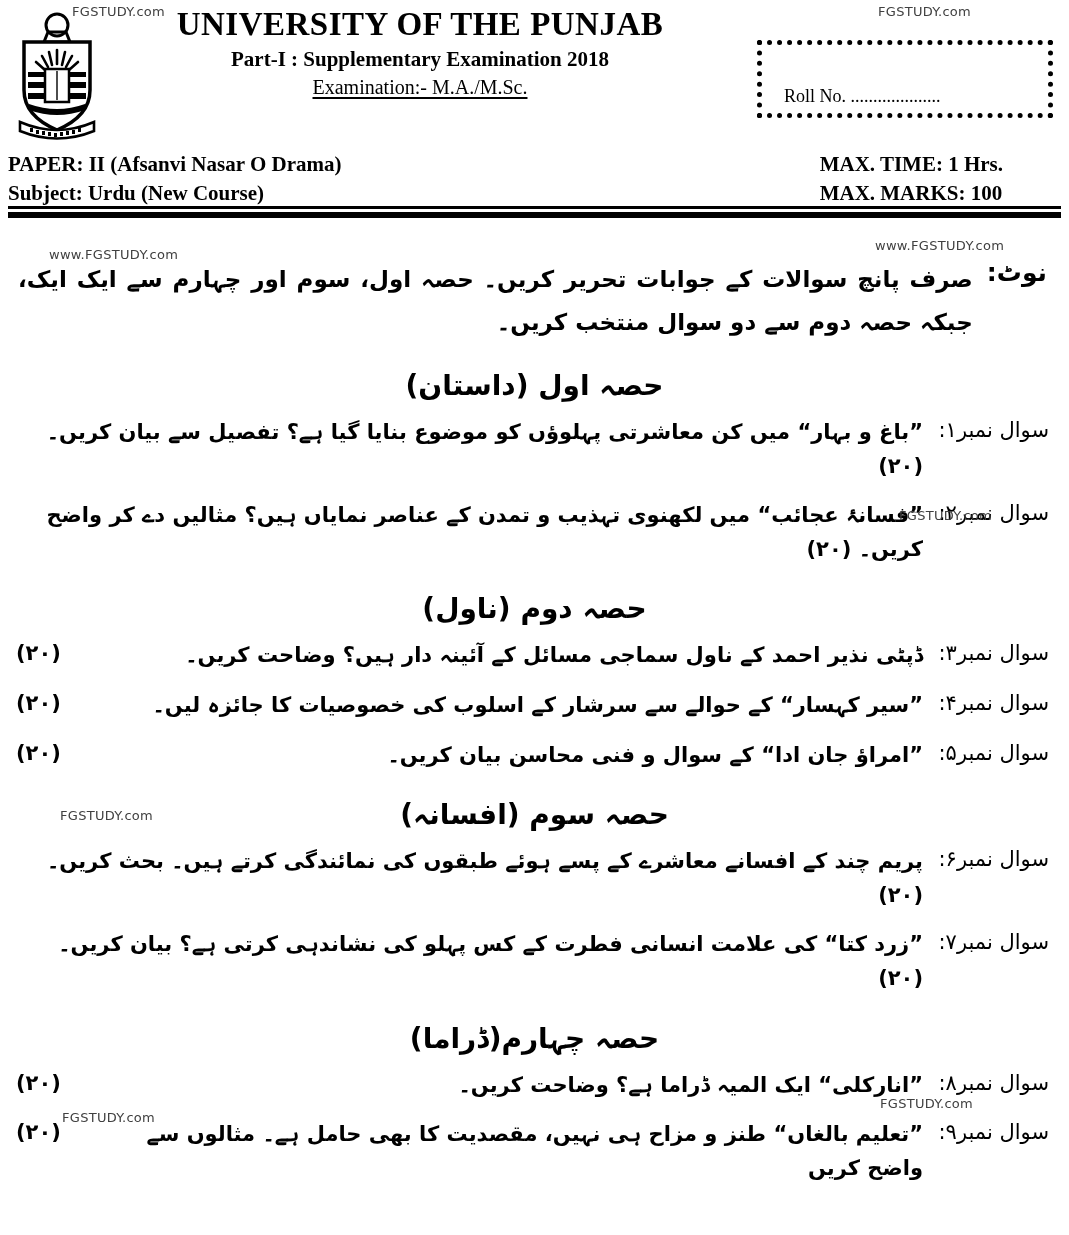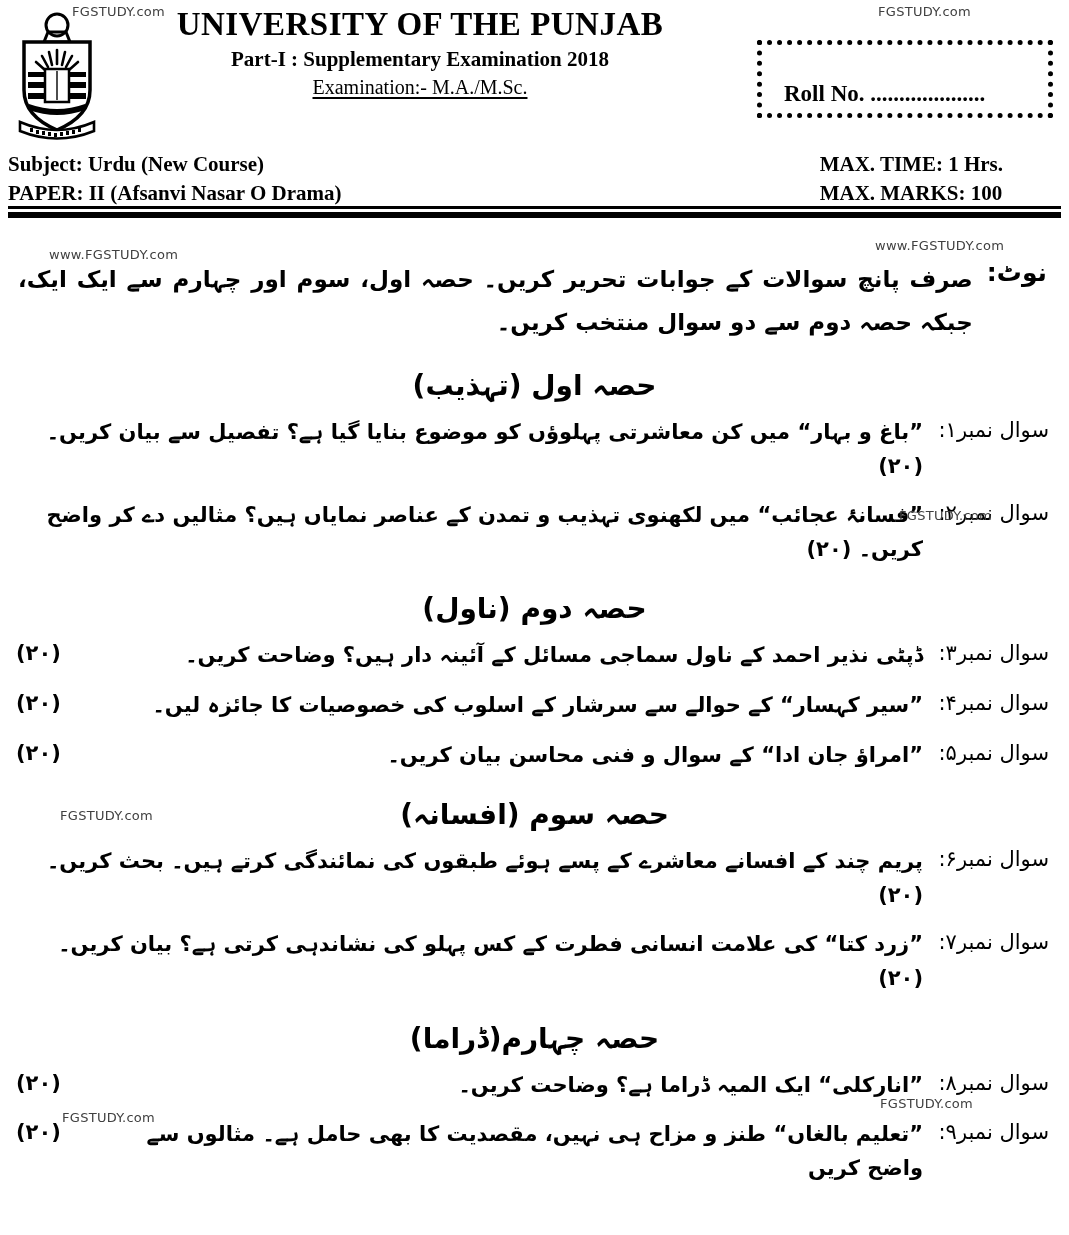--- a/index.html
+++ b/index.html
@@ -80,22 +80,22 @@
     top: 40px;
     width: 296px;
     height: 78px;
     border: 5px dotted #000;
     box-sizing: border-box;
   }
   .rollbox-label {
     position: absolute;
     left: 22px;
     bottom: 6px;
-    font-size: 23px;
-    font-weight: bold;
+    font-size: 18px;
+    font-weight: normal;
     white-space: nowrap;
   }
 
   
   .meta-left {
     position: absolute;
     left: 8px;
     top: 150px;
     font-size: 21px;
     font-weight: bold;
@@ -262,22 +262,22 @@
     <div class="univ-title">UNIVERSITY OF THE PUNJAB</div>
     <div class="exam-line">Part-I : Supplementary Examination 2018</div>
     <div class="exam-sub">Examination:- M.A./M.Sc.</div>
   </div>
 
   <div class="rollbox">
     <div class="rollbox-label">Roll No. ....................</div>
   </div>
 
   <div class="meta-left">
+    <div>PAPER: II (Afsanvi Nasar O Drama)</div>
     <div>Subject: Urdu (New Course)</div>
-    <div>PAPER: II (Afsanvi Nasar O Drama)</div>
   </div>
 
   <div class="meta-right">
     <div>MAX. TIME: 1 Hrs.</div>
     <div>MAX. MARKS: 100</div>
   </div>
 
   <div class="rule-wrap">
     <div class="rule-thin"></div>
     <div class="rule-gap"></div>
@@ -286,21 +286,21 @@
 </div>
 
 <div class="sheet">
 
   <div class="note-row urdu">
     <div class="note-label">نوٹ:</div>
     <div class="note-text">صرف پانچ سوالات کے جوابات تحریر کریں۔ حصہ اول، سوم اور چہارم سے ایک ایک، جبکہ حصہ دوم سے دو سوال منتخب کریں۔</div>
   </div>
 
   <div id="sections-root">
-      <div class="section-head urdu">حصہ اول (تہذیب)</div>
+      <div class="section-head urdu">حصہ اول (داستان)</div>
       <div class="q-row urdu inline">
         <div class="q-num">سوال نمبر۱:</div>
         <div class="q-text"><span>”باغ و بہار“ میں کن معاشرتی پہلوؤں کو موضوع بنایا گیا ہے؟ تفصیل سے بیان کریں۔</span> <span class="inline-marks">(۲۰)</span></div>
       </div>
       <div class="q-row urdu inline">
         <div class="q-num">سوال نمبر۲:</div>
         <div class="q-text"><span>”فسانۂ عجائب“ میں لکھنوی تہذیب و تمدن کے عناصر نمایاں ہیں؟ مثالیں دے کر واضح کریں۔</span> <span class="inline-marks">(۲۰)</span></div>
       </div>
       <div class="section-head urdu">حصہ دوم (ناول)</div>
       <div class="q-row urdu spread">

